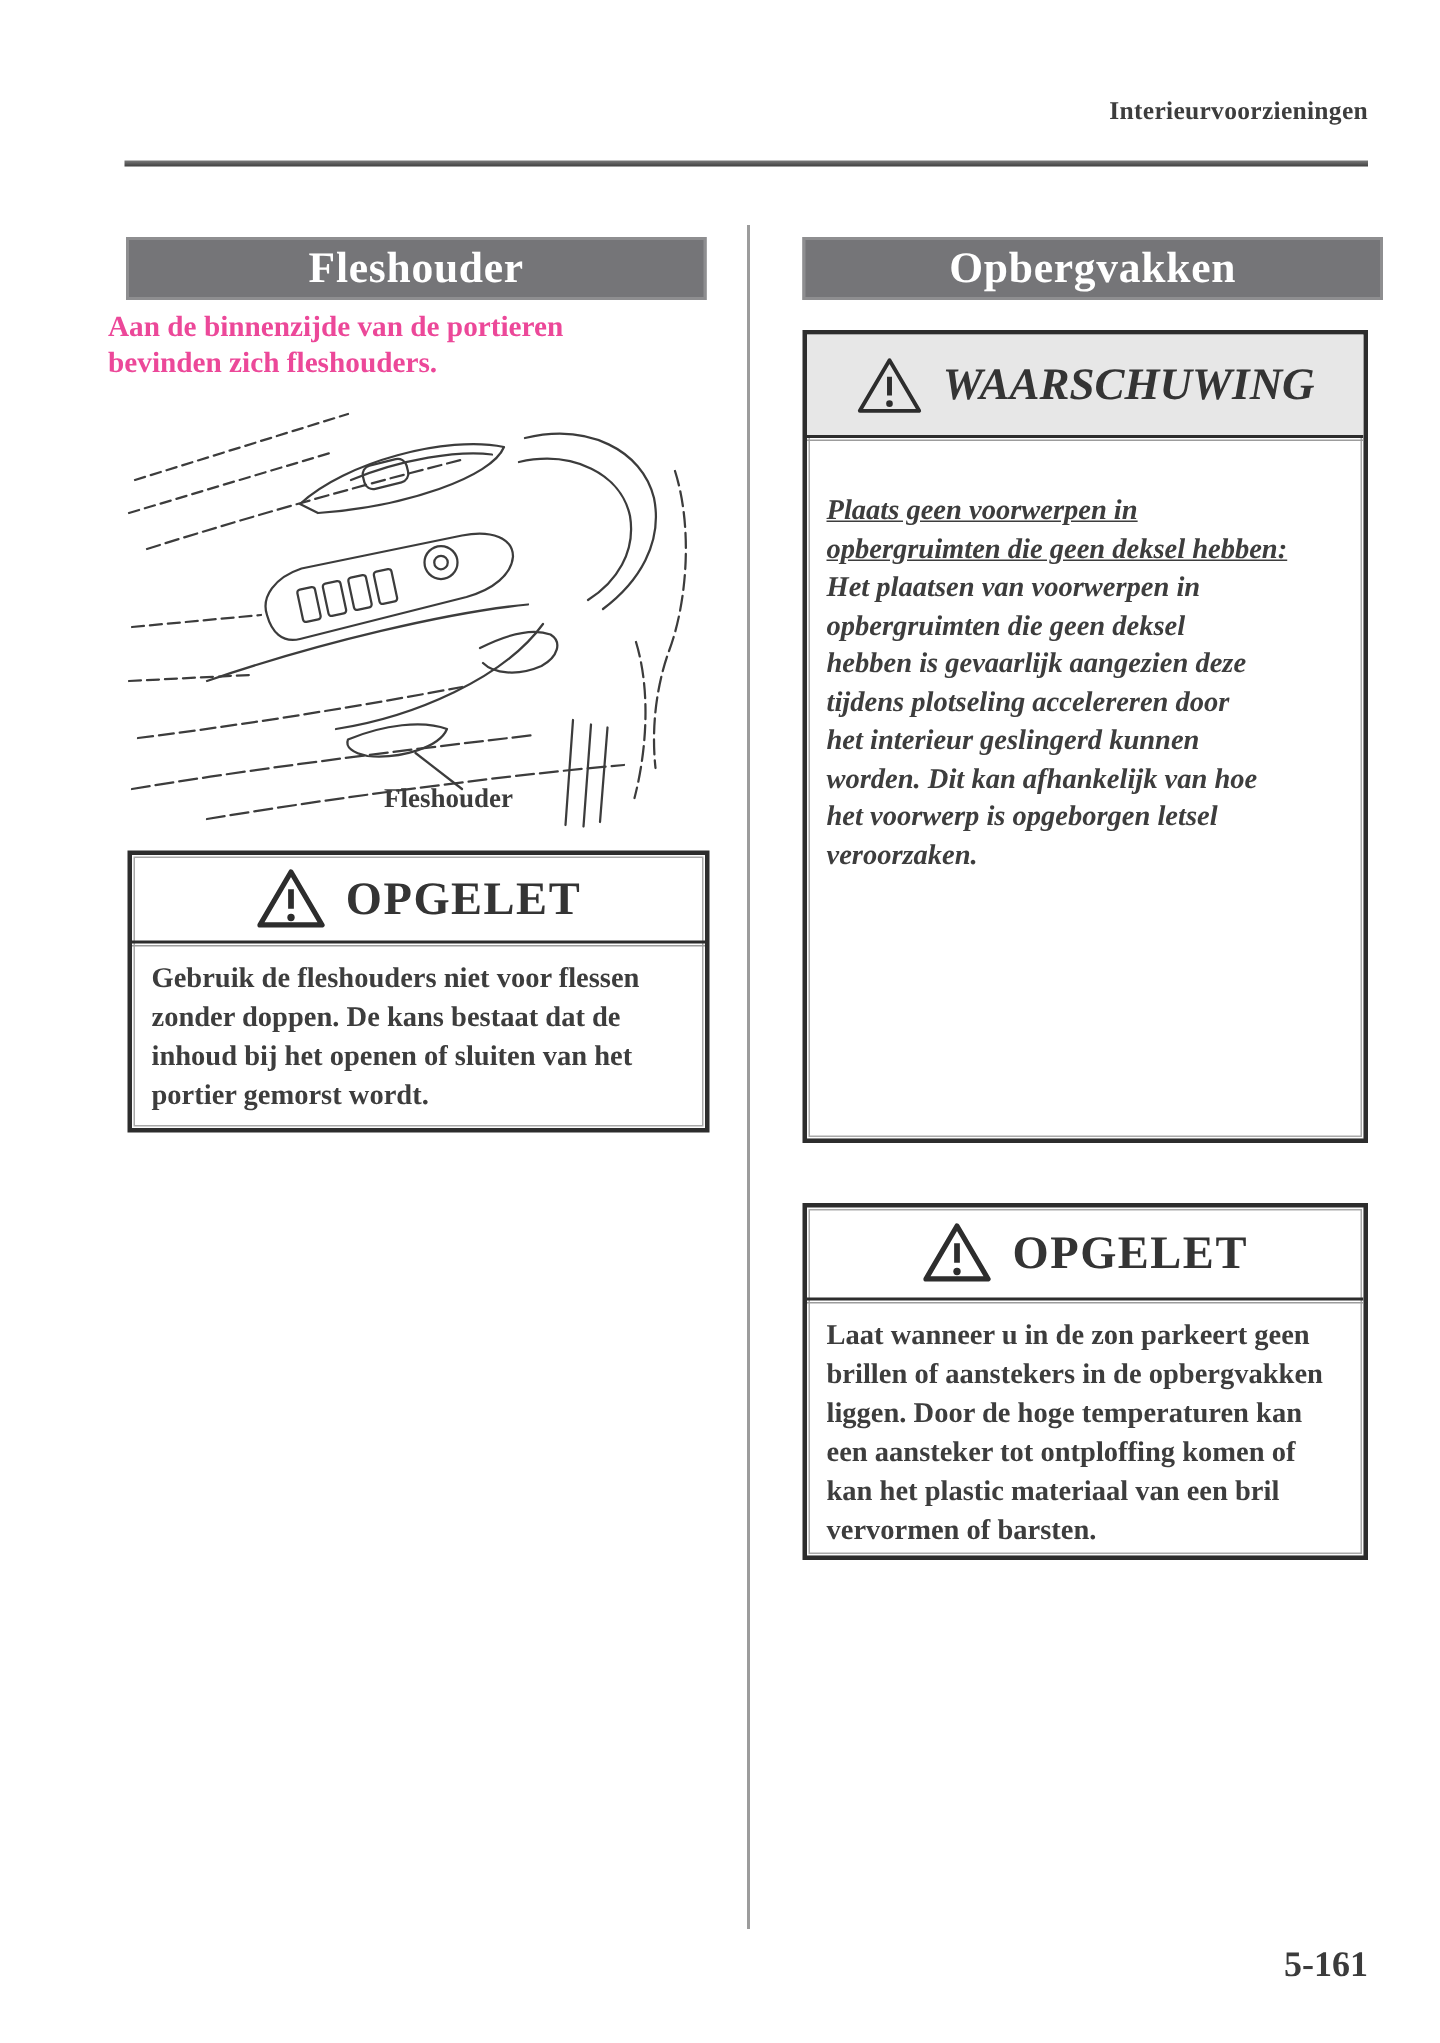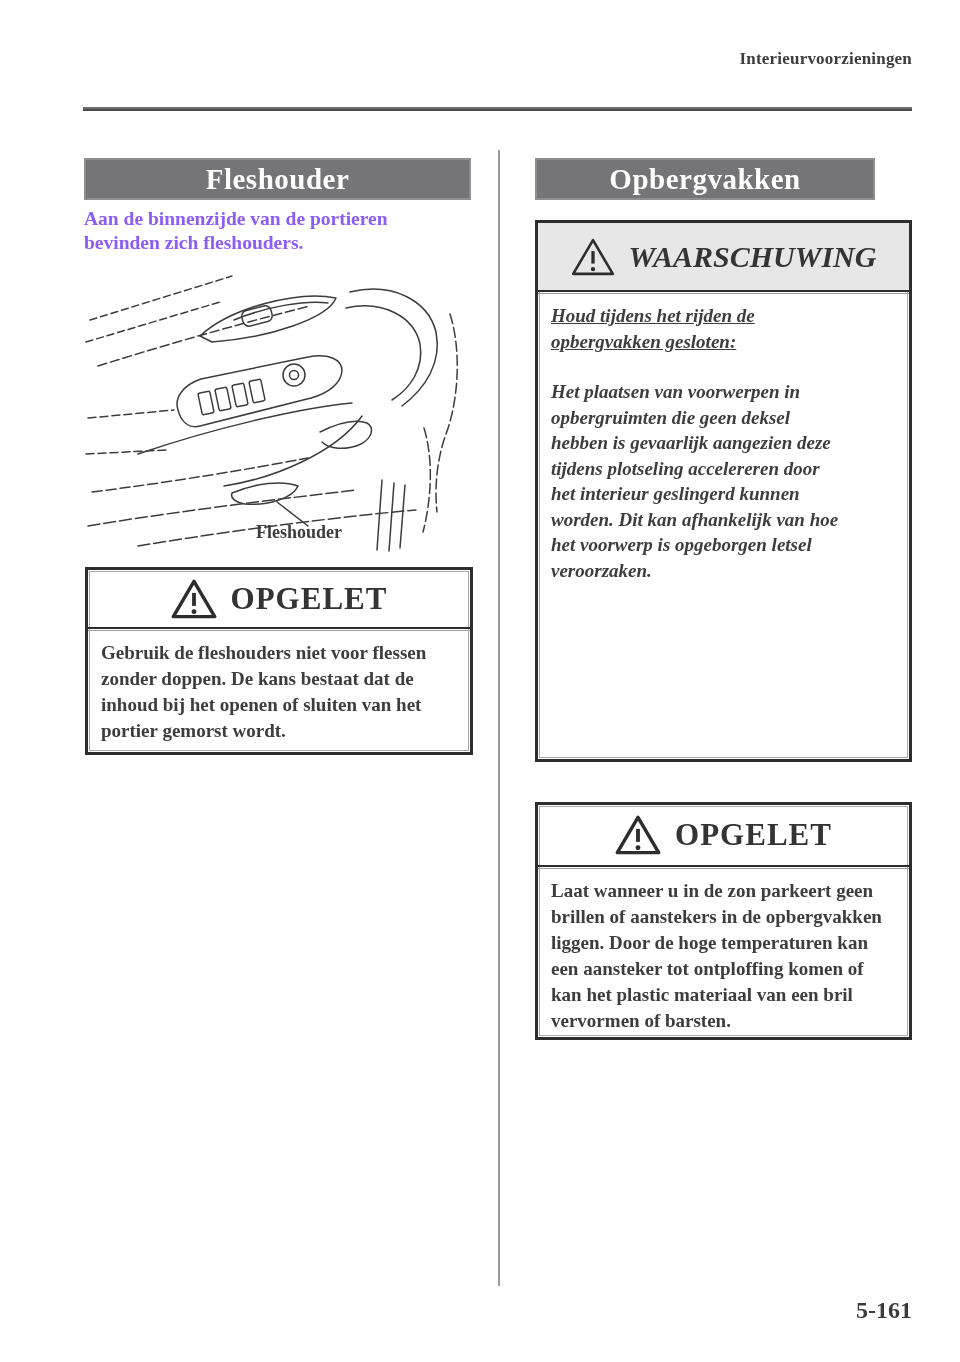--- a/index.html
+++ b/index.html
@@ -6,21 +6,21 @@
   html,body { background:#ffffff; }
   #page {
     position:relative; width:960px; height:1362px; background:#ffffff;
     font-family:"Liberation Serif","DejaVu Serif",serif; color:#3a3a3a;
     overflow:hidden;
   }
   .preline { white-space:pre-line; }
 
   
   .small-header {
-    position:absolute; top:49px; right:48px;
+    position:absolute; top:64px; right:48px;
     font-size:17px; font-weight:bold; color:#3d3d3d; letter-spacing:.2px;
   }
   .big-title {
     position:absolute; top:66px; right:48px;
     font-size:31px; font-weight:bold; color:#3b3b3b; letter-spacing:.5px;
   }
   .head-rule {
     position:absolute; left:83px; top:107px; width:829px; height:4px;
     background:linear-gradient(#7a7a7a,#3f3f3f);
   }
@@ -34,26 +34,26 @@
   
   .section-bar {
     position:absolute; height:42px; background:#757578;
     border:2px solid #8e8e90;
     display:flex; align-items:center; justify-content:center;
   }
   .section-bar span {
     color:#ffffff; font-weight:bold; font-size:29px; letter-spacing:.5px;
   }
   #left-bar  { left:84px;  top:158px; width:387px; }
-  #right-bar { left:535px; top:158px; width:340px; }
+  #right-bar { left:535px; top:158px; width:387px; }
 
   
   #left-intro {
-    position:absolute; left:84px; top:207px; width:390px;
-    font-size:19.5px; font-weight:600; line-height:24px; color:#8b5cf6;
+    position:absolute; left:72px; top:207px; width:390px;
+    font-size:19.5px; font-weight:600; line-height:24px; color:#ec4899;
   }
 
   
   #figure { position:absolute; left:84px; top:256px; width:390px; height:300px; }
   #figure svg { position:absolute; left:0; top:0; }
   .figure-label {
     position:absolute; left:140px; top:266px; width:150px; text-align:center;
     font-size:18px; font-weight:600; color:#3c3c3c;
   }
 
@@ -192,24 +192,24 @@
     <div class="alert-head">
       <svg class="tri-icon" width="44" height="40" viewBox="0 0 60 54">
         <path d="M30 4 L57 50 L3 50 Z" fill="none" stroke="#2d2d2d" stroke-width="3.5" stroke-linejoin="round"></path>
         <line x1="30" y1="19" x2="30" y2="36" stroke="#2d2d2d" stroke-width="4.5"></line>
         <circle cx="30" cy="43.5" r="3" fill="#2d2d2d"></circle>
       </svg>
       <span class="head-word">WAARSCHUWING</span>
     </div>
     <div class="alert-body">
       <div class="warn-item">
-        <div class="warn-heading preline">Houd tijdens het rijden de
-opbergvakken gesloten:</div>
       </div>
       <div class="warn-item">
+        <div class="warn-heading preline">Plaats geen voorwerpen in
+opbergruimten die geen deksel hebben:</div>
         <div class="warn-body preline">Het plaatsen van voorwerpen in
 opbergruimten die geen deksel
 hebben is gevaarlijk aangezien deze
 tijdens plotseling accelereren door
 het interieur geslingerd kunnen
 worden. Dit kan afhankelijk van hoe
 het voorwerp is opgeborgen letsel
 veroorzaken.</div>
       </div>
     </div>

